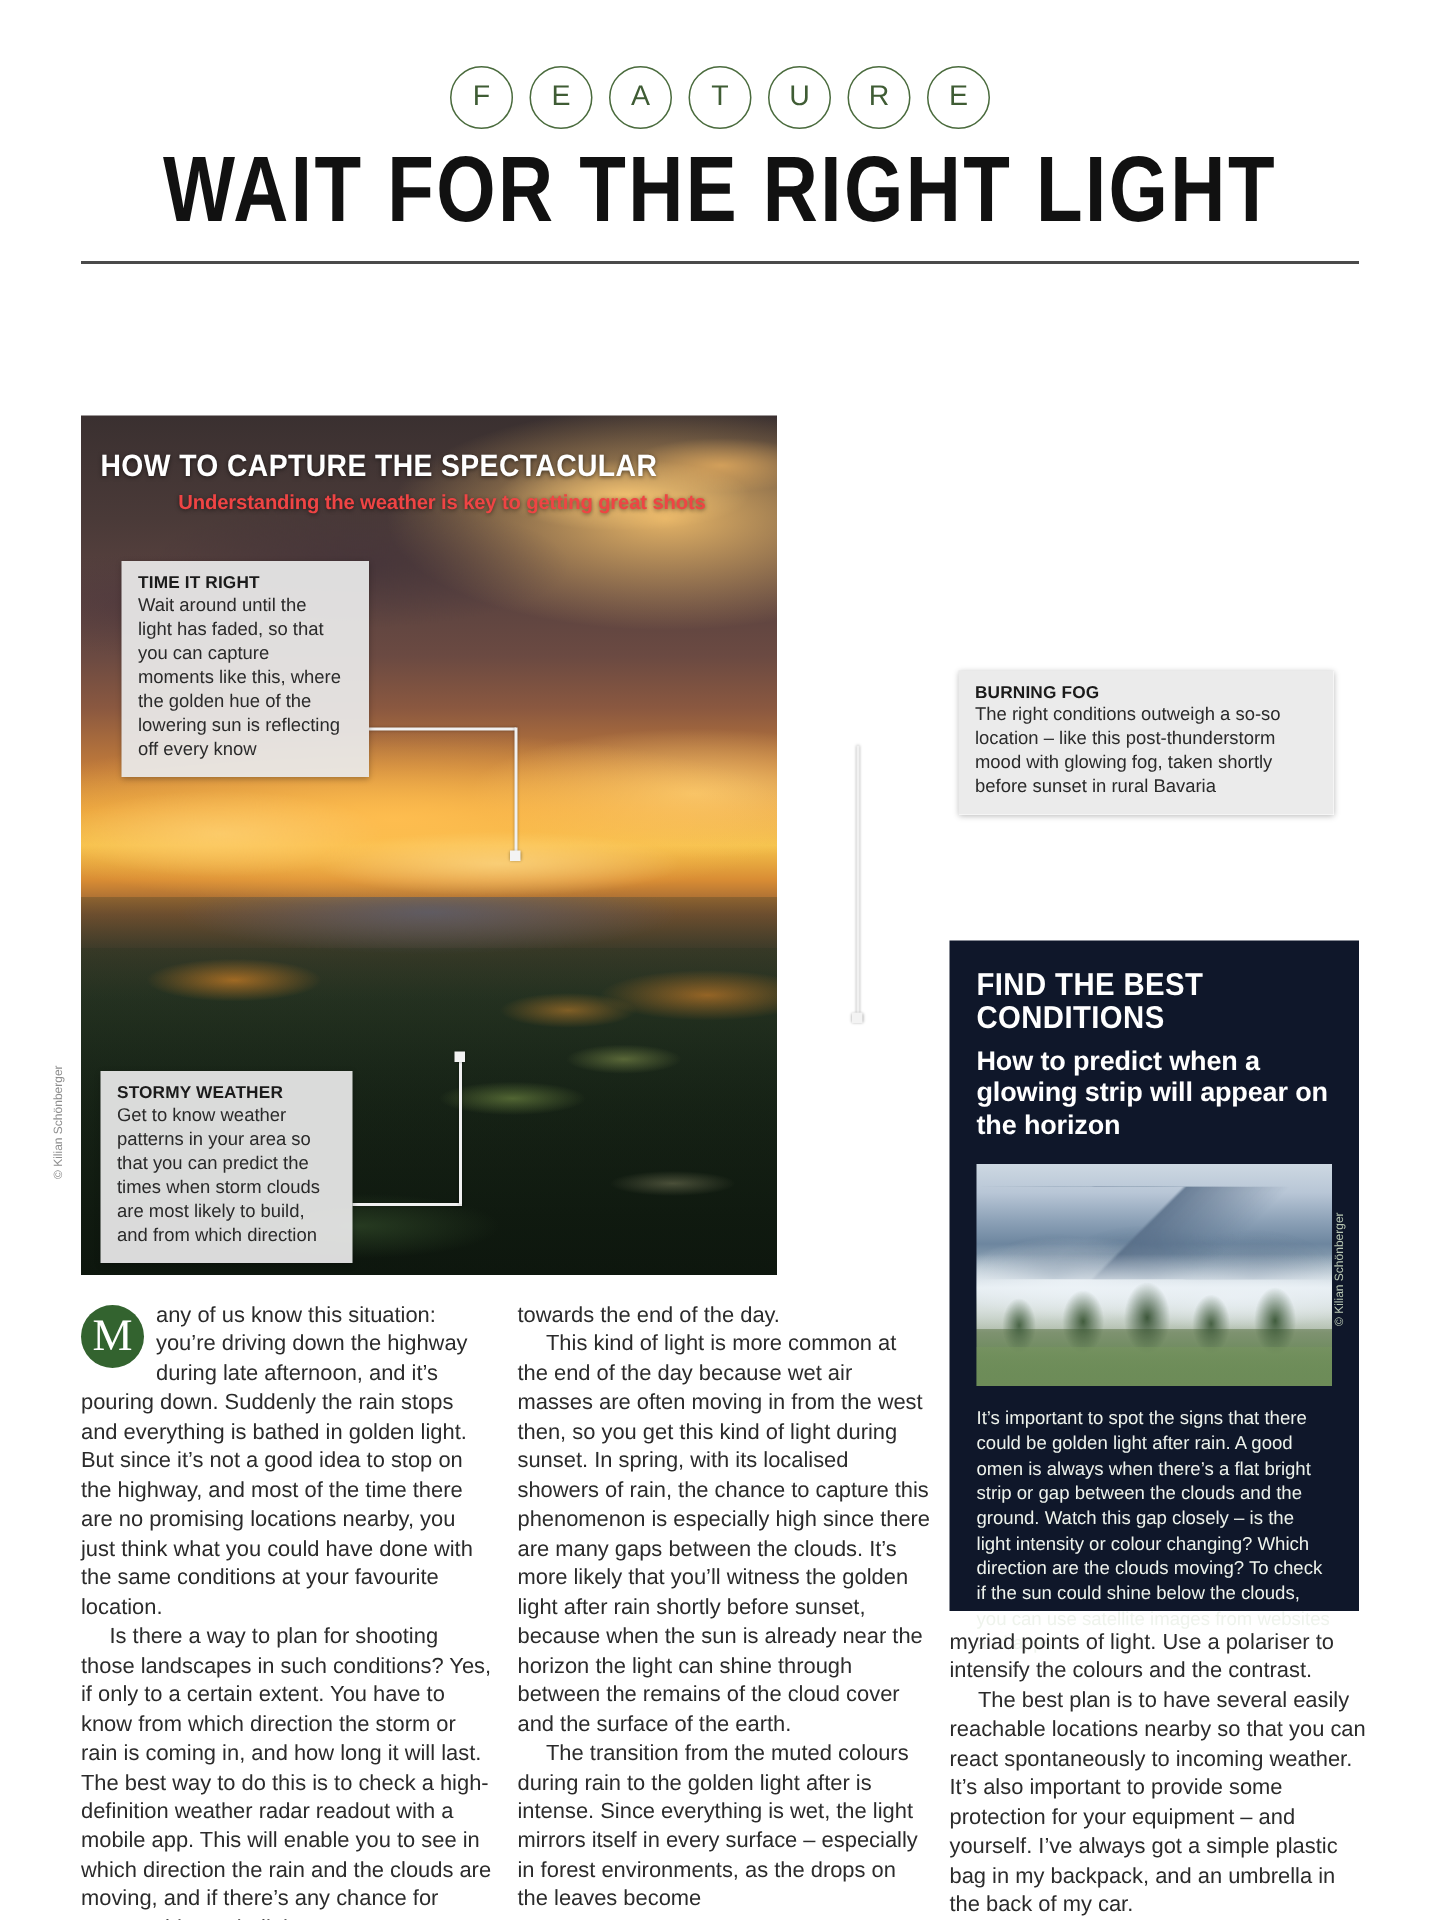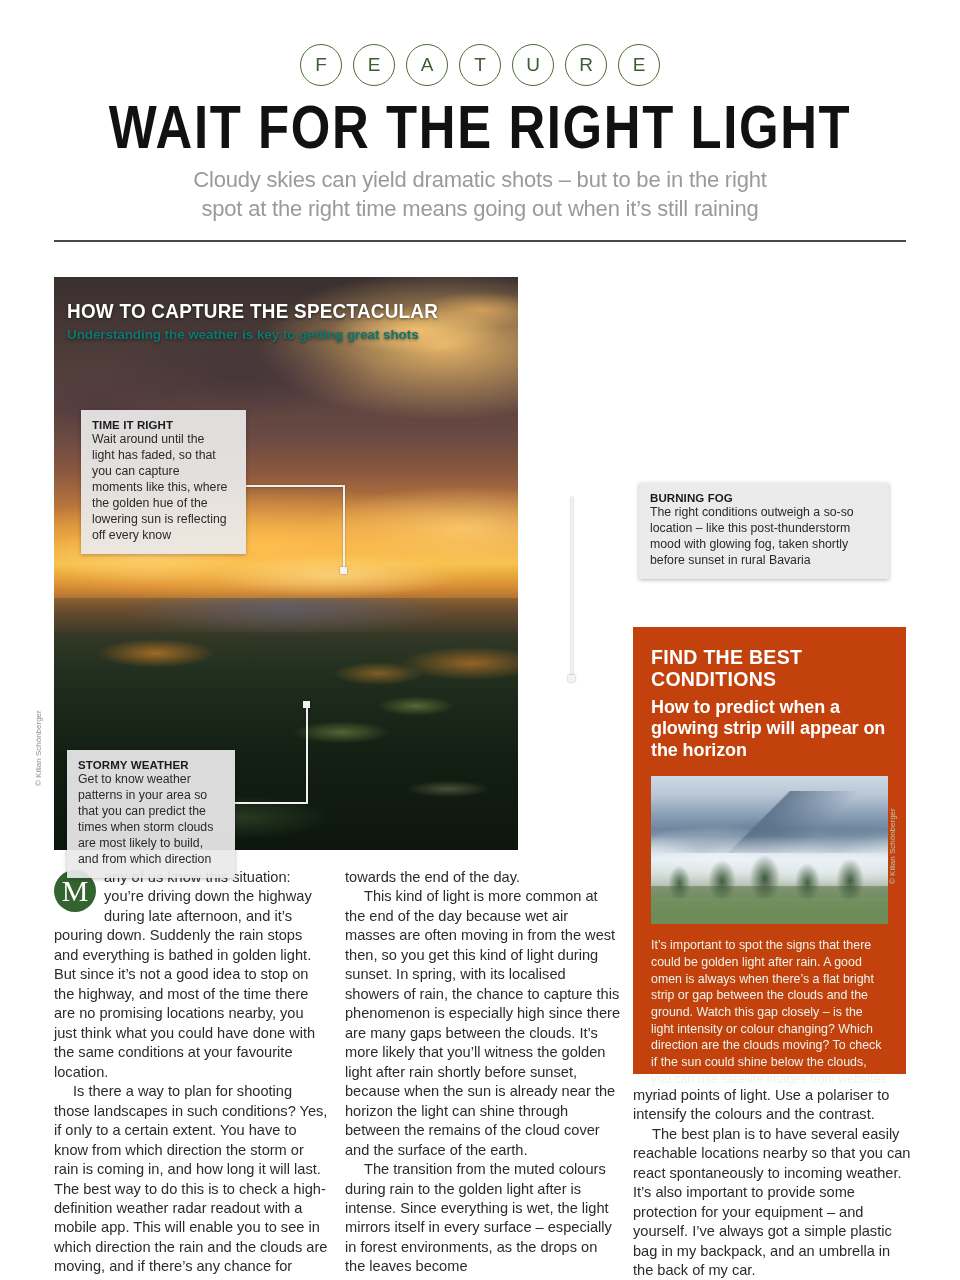--- a/index.html
+++ b/index.html
@@ -96,31 +96,30 @@
 
   
   .hero-head { position: absolute; left: 13px; top: 22px; z-index: 6; }
   .hero-head h2 {
     font-family: "Liberation Sans Narrow", "Liberation Sans", sans-serif;
     font-weight: 700; font-size: 20.5px; color: #fff; letter-spacing: .3px;
     transform: scaleX(0.92); transform-origin: left center;
     text-shadow: 0 1px 3px rgba(0,0,0,.55);
   }
   .hero-head h3 {
-    font-weight: 700; font-size: 13.5px; color: #0f766e; margin-top: 4px;
-    letter-spacing: -0.1px; text-shadow: 0 1px 3px rgba(0,0,0,.55);
+    font-weight: 700; font-size: 13.5px; color: #ef4444; margin-top: 4px;
+    letter-spacing: -0.1px; text-shadow: 0 1px 3px rgba(0,0,0,.55); text-align: right;
   }
 
   
   .callout {
     position: absolute; z-index: 8;
     background: rgba(234,234,234,0.93);
     padding: 9px 17px 10px 11px;
     box-shadow: 0 1px 4px rgba(0,0,0,.28);
-    margin-top: 36px;
   }
   .callout .ttl {
     font-weight: 700; font-size: 11.5px; color: #1b1b1b;
     letter-spacing: .1px; margin-bottom: 1px;
   }
   .callout .bdy { font-size: 12.3px; line-height: 1.30; color: #2a2a2a; }
 
   #callout-time-it-right { left: 27px; top: 97px; width: 165px; }
   #callout-burning-fog   { left: 585px; top: 170px; width: 250px; }
   #callout-stormy-weather{ left: 13px; top: 437px; width: 168px; }
@@ -142,21 +141,21 @@
   }
   .credit-side {
     position: absolute; left: 888px; top: 840px; z-index: 10;
     font-size: 8px; color: #b9c8b4; white-space: nowrap;
     transform: rotate(-90deg); transform-origin: left top;
   }
 
   
   .sidebar {
     position: absolute; left: 633px; top: 583px; width: 273px; height: 447px;
-    background: #c2410c; color: #ffffff;
+    background: #0f172a; color: #ffffff;
   }
   .sidebar .sb-head { padding: 19px 18px 0 18px; }
   .sidebar .sb-head h2 {
     font-family: "Liberation Sans Narrow", "Liberation Sans", sans-serif;
     font-weight: 700; font-size: 21px; line-height: 1.06; letter-spacing: .3px;
     transform: scaleX(0.93); transform-origin: left center;
   }
   .sidebar .sb-head h3 {
     font-weight: 700; font-size: 18px; line-height: 1.22; margin-top: 6px;
     letter-spacing: -0.1px;
@@ -235,24 +234,20 @@
     <span class="letter">E</span>
     <span class="letter">A</span>
     <span class="letter">T</span>
     <span class="letter">U</span>
     <span class="letter">R</span>
     <span class="letter">E</span>
   </div>
 
   <h1 class="main-title">WAIT FOR THE RIGHT LIGHT</h1>
 
-  <div class="standfirst">
-    <div>Cloudy skies can yield dramatic shots – but to be in the right</div>
-    <div>spot at the right time means going out when it’s still raining</div>
-  </div>
 
   <div class="rule-top"></div>
 
   <div class="hero-wrap">
     <div class="hero">
       <div class="hero-clouds"></div>
       <div class="hero-hills"></div>
       <div class="hero-fields"></div>
     </div>
 

